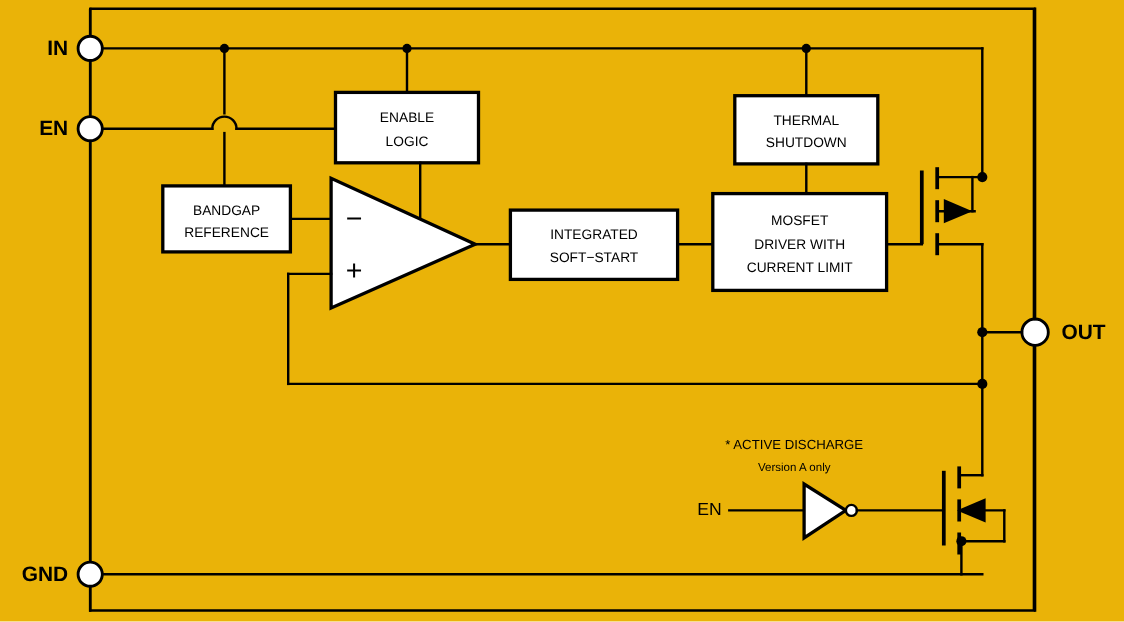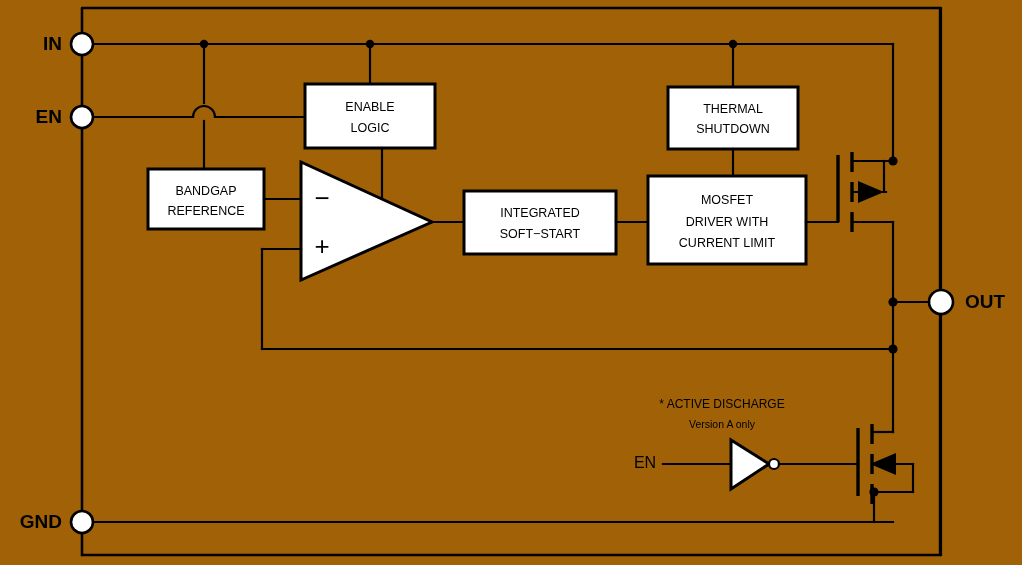--- a/index.html
+++ b/index.html
@@ -4,21 +4,21 @@
 <style>
   html, body {
     margin: 0;
     padding: 0;
     background: #ffffff;
   }
   #root {
     position: relative;
     width: 1022px;
     height: 565px;
-    background: #a16207;
+    background: #eab308;
     font-family: "Liberation Sans", sans-serif;
   }
   svg#schematic {
     position: absolute;
     top: 0;
     left: 0;
     width: 1022px;
     height: 565px;
   }
   .wire {

